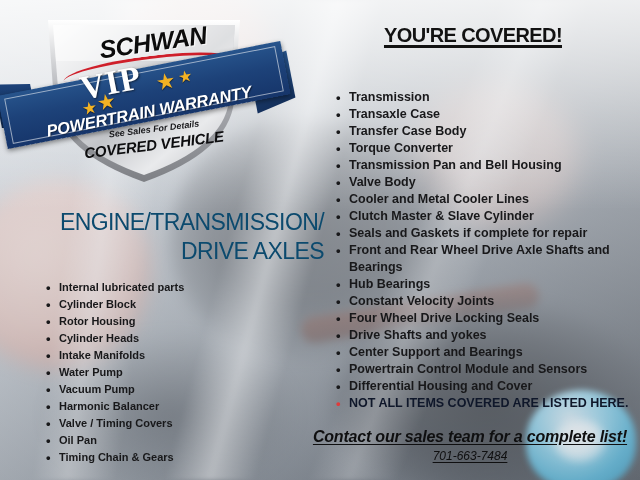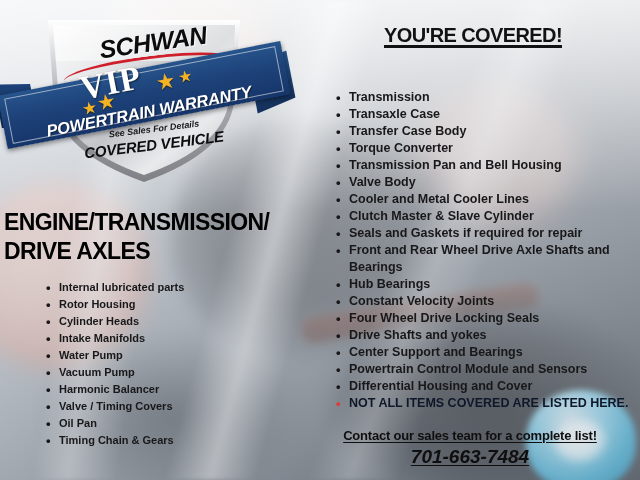--- a/index.html
+++ b/index.html
@@ -160,22 +160,22 @@
 
   
   .hdr-right{
     position:absolute;left:326px;top:24px;width:294px;
     font-weight:bold;font-size:20px;letter-spacing:-.6px;color:#121212;
     text-align:center;text-decoration:underline;text-underline-offset:3px;
     text-decoration-thickness:3px;
   }
   .hdr-left{
     position:absolute;left:4px;top:208px;width:320px;
-    font-weight:bold;font-size:23px;letter-spacing:-.6px;color:#000000;
-    text-align:left;line-height:29px;
+    font-weight:normal;font-size:23px;letter-spacing:-.6px;color:#0c4a6e;
+    text-align:right;line-height:29px;
   }
 
   ul.plainlist{margin:0;padding:0;list-style:none;}
   ul.plainlist li{
     position:relative;padding-left:15px;
     font-weight:bold;color:#18181a;
   }
   ul.plainlist li:before{
     content:"\2022";position:absolute;left:2px;top:0;font-size:13px;
   }
@@ -189,25 +189,25 @@
   #list-left{
     position:absolute;left:44px;top:279px;width:270px;
     font-size:11px;line-height:17px;
   }
 
   .contact{
     position:absolute;left:300px;top:428px;width:340px;
     text-align:center;color:#0f0f10;
   }
   .contact .line1{
-    font-weight:bold;font-size:13px;letter-spacing:-.2px;
+    font-weight:bold;font-style:italic;font-size:16px;letter-spacing:-.2px;
     text-decoration:underline;text-underline-offset:2px;
   }
   .contact .line2{
-    margin-top:3px;font-weight:bold;font-style:italic;font-size:19px;
+    margin-top:3px;font-weight:normal;font-style:italic;font-size:12px;
     text-decoration:underline;text-underline-offset:2px;
   }
 </style>
 </head>
 <body>
 
 <div id="poster">
 
   <div class="bg-layer bg-base"></div>
   <div class="bg-hand"></div>
@@ -270,39 +270,40 @@
 
   <ul class="plainlist" id="list-right">
       <li>Transmission</li>
       <li>Transaxle Case</li>
       <li>Transfer Case Body</li>
       <li>Torque Converter</li>
       <li>Transmission Pan and Bell Housing</li>
       <li>Valve Body</li>
       <li>Cooler and Metal Cooler Lines</li>
       <li>Clutch Master &amp; Slave Cylinder</li>
-      <li>Seals and Gaskets if required for repair</li>
+      <li>Seals and Gaskets if complete for repair</li>
       <li>Front and Rear Wheel Drive Axle Shafts and Bearings</li>
       <li>Hub Bearings</li>
       <li>Constant Velocity Joints</li>
       <li>Four Wheel Drive Locking Seals</li>
       <li>Drive Shafts and yokes</li>
       <li>Center Support and Bearings</li>
       <li>Powertrain Control Module and Sensors</li>
       <li>Differential Housing and Cover</li>
       <li class="red" style="color: #0f172a;">NOT ALL ITEMS COVERED ARE LISTED HERE.</li>
     </ul>
 
   <div class="hdr-left">
     <div>ENGINE/TRANSMISSION/</div>
     <div>DRIVE AXLES</div>
   </div>
 
   <ul class="plainlist" id="list-left">
       <li>Internal lubricated parts</li>
+      <li>Cylinder Block</li>
       <li>Rotor Housing</li>
       <li>Cylinder Heads</li>
       <li>Intake Manifolds</li>
       <li>Water Pump</li>
       <li>Vacuum Pump</li>
       <li>Harmonic Balancer</li>
       <li>Valve / Timing Covers</li>
       <li>Oil Pan</li>
       <li>Timing Chain &amp; Gears</li>
     </ul>

